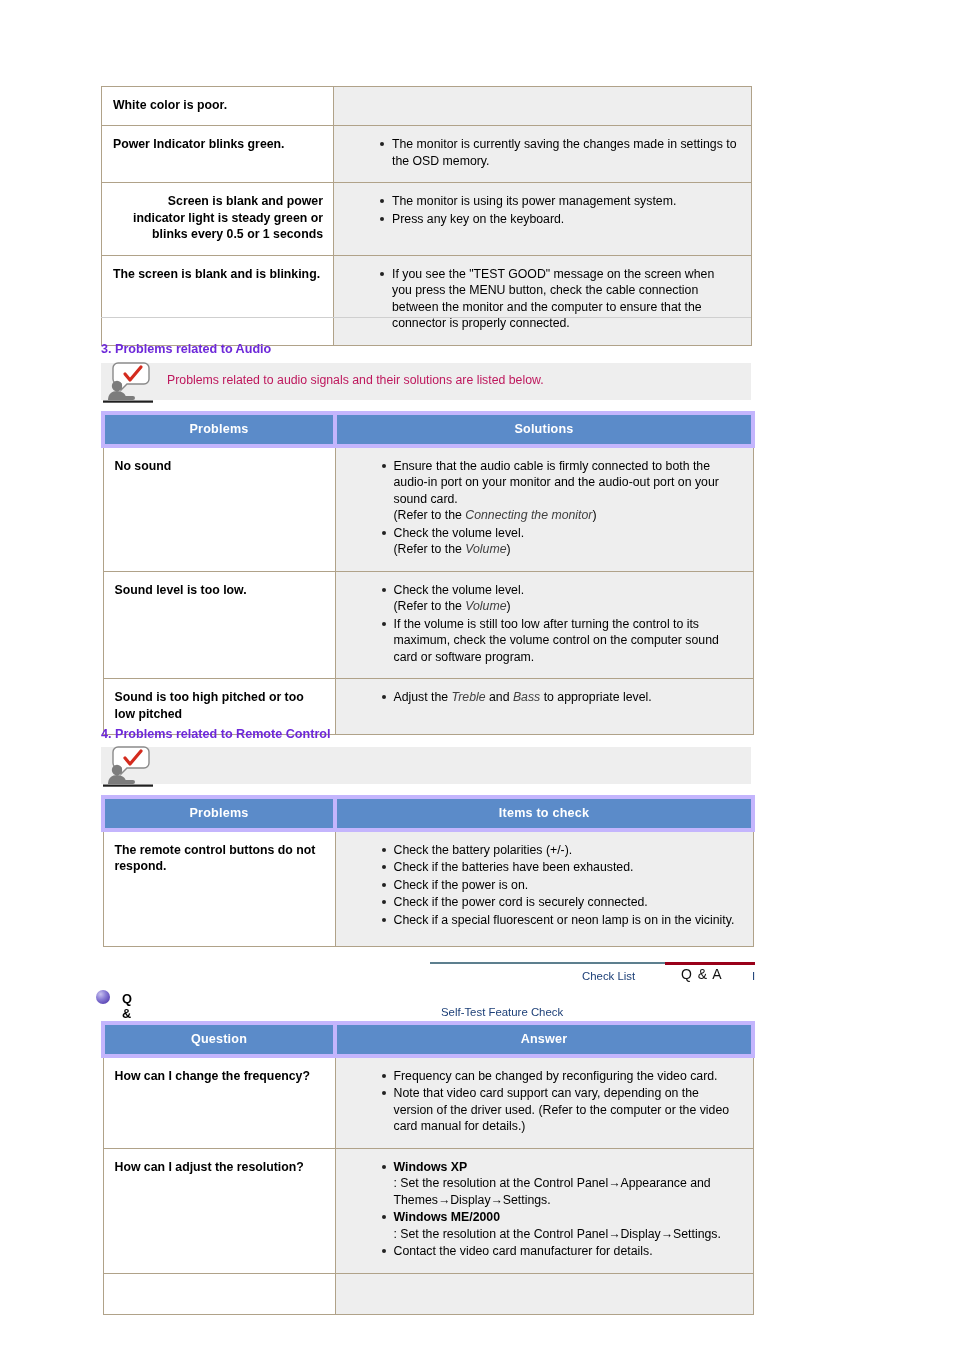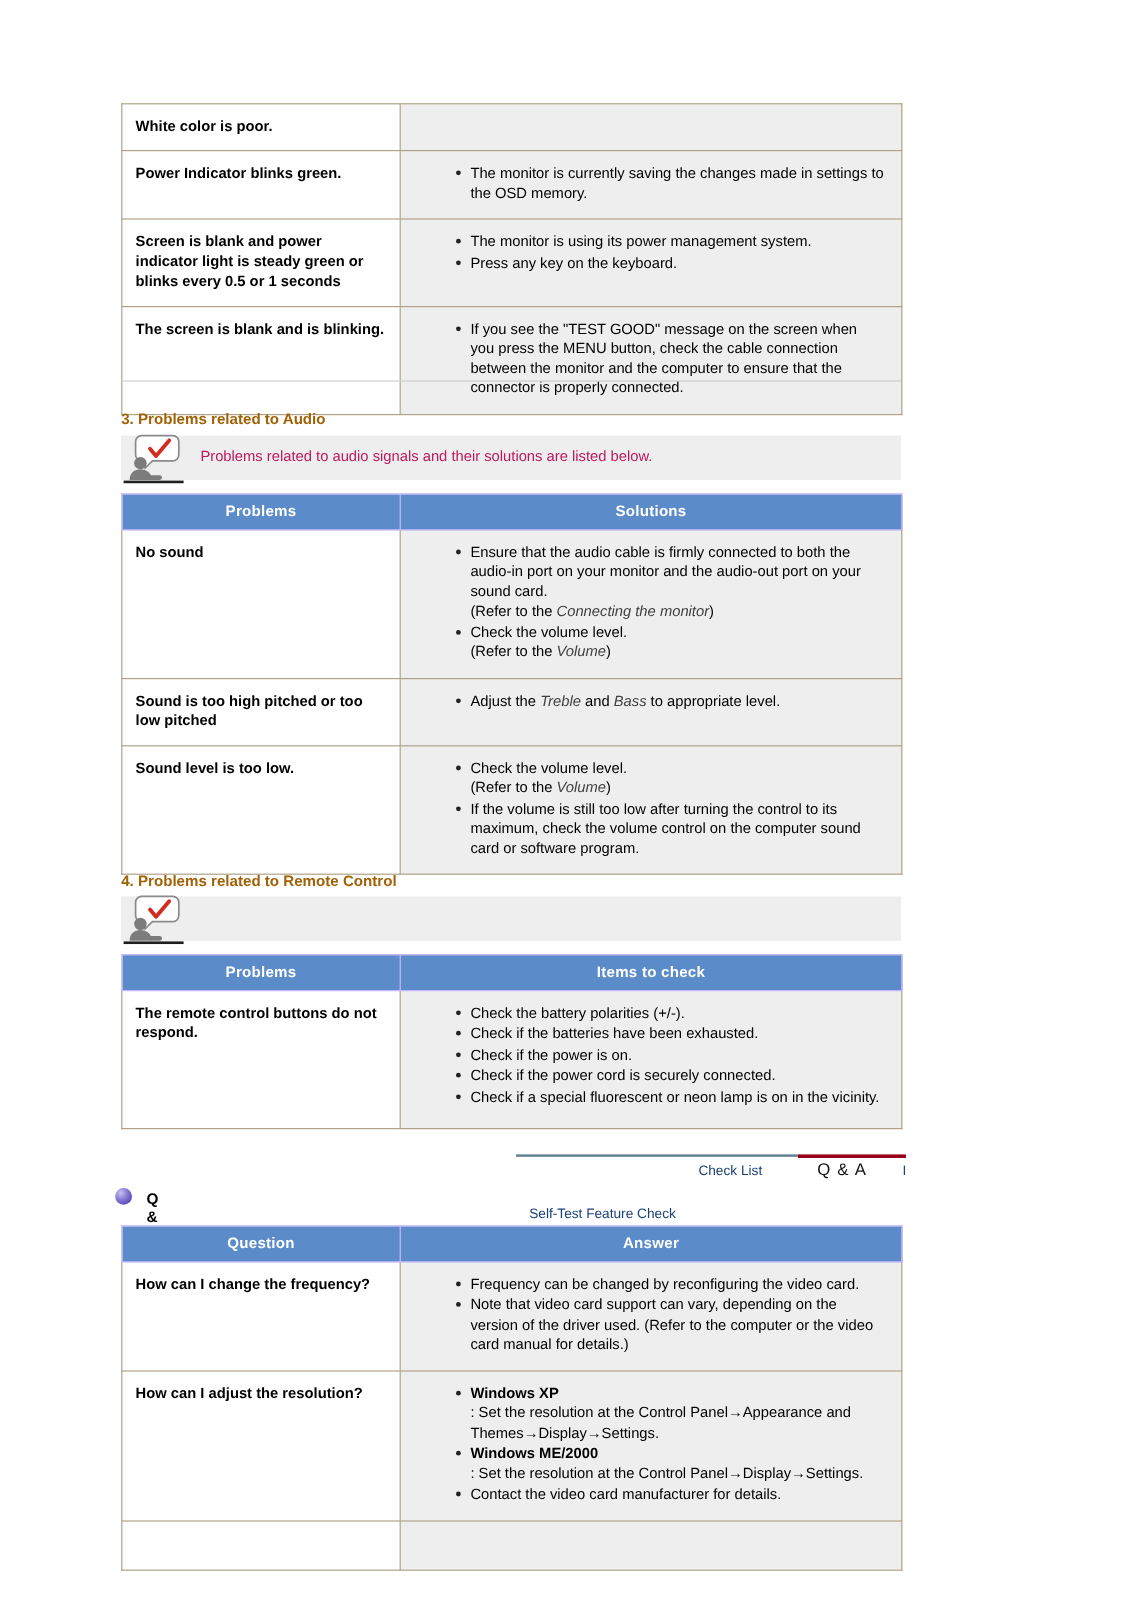--- a/index.html
+++ b/index.html
@@ -34,21 +34,21 @@
   .tbl col.c1 { width: 232px; }
   .tbl col.c2 { width: 418px; }
 
   .tbl th {
     background: #5b8bc9;
     color: #ffffff;
     font-weight: bold;
     font-size: 12.6px;
     text-align: center;
     padding: 7px 4px 8px 4px;
-    border: 1px solid #c4b5fd;
+    border: 4px solid #c4b5fd;
     letter-spacing: .2px;
   }
   .tbl td {
     border: 1px solid #b0a289;
     vertical-align: top;
     padding: 10px 10px 12px 10px;
     line-height: 1.34;
   }
   .tbl td.q {
     background: #ffffff;
@@ -82,21 +82,21 @@
   }
   .lk { color: #404040; font-style: italic; }
   .bld { font-weight: bold; }
 
   
   .sect-title {
     position: absolute;
     left: 101px;
     font-size: 12.6px;
     font-weight: bold;
-    color: #a16207;
+    color: #6d28d9;
   }
 
   
   .note {
     position: absolute;
     left: 101px;
     width: 650px;
     height: 37px;
     background: #eeeeee;
   }
@@ -212,21 +212,21 @@
         </tr>
         <tr>
           <td class="q" style="height: 30px;">Power Indicator blinks green.</td>
           <td class="a">
             <ul>
               <li>The monitor is currently saving the changes made in settings to the OSD memory.</li>
             </ul>
           </td>
         </tr>
         <tr>
-          <td class="q" style="height: 48px;">Screen is blank and power indicator light is steady green or blinks every 0.5 or 1 seconds</td>
+          <td class="q" style="height: 48px; text-align: right;">Screen is blank and power indicator light is steady green or blinks every 0.5 or 1 seconds</td>
           <td class="a">
             <ul>
               <li>The monitor is using its power management system.</li>
               <li>Press any key on the keyboard.</li>
             </ul>
           </td>
         </tr>
         <tr>
           <td class="q" style="height: 66px;">The screen is blank and is blinking.</td>
           <td class="a">
@@ -271,33 +271,33 @@
         <tr>
           <td class="q" style="height: 82px; margin-top: 22px;">No sound</td>
           <td class="a">
             <ul>
               <li><span>Ensure that the audio cable is firmly connected to both the audio-in port on your monitor and the audio-out port on your sound card.</span><br><span>(Refer to the </span><span class="lk">Connecting the monitor</span><span>)</span></li>
               <li><span>Check the volume level.</span><br><span>(Refer to the </span><span class="lk">Volume</span><span>)</span></li>
             </ul>
           </td>
         </tr>
         <tr>
-          <td class="q" style="height: 28px;">Sound is too high pitched or too low pitched</td>
-          <td class="a">
-            <ul>
-              <li><span>Adjust the </span><span class="lk">Treble</span><span> and </span><span class="lk">Bass</span><span> to appropriate level.</span></li>
-            </ul>
-          </td>
-        </tr>
-        <tr>
           <td class="q" style="height: 62px;">Sound level is too low.</td>
           <td class="a">
             <ul>
               <li><span>Check the volume level.</span><br><span>(Refer to the </span><span class="lk">Volume</span><span>)</span></li>
               <li><span>If the volume is still too low after turning the control to its maximum, check the volume control on the computer sound card or software program.</span></li>
+            </ul>
+          </td>
+        </tr>
+        <tr>
+          <td class="q" style="height: 28px;">Sound is too high pitched or too low pitched</td>
+          <td class="a">
+            <ul>
+              <li><span>Adjust the </span><span class="lk">Treble</span><span> and </span><span class="lk">Bass</span><span> to appropriate level.</span></li>
             </ul>
           </td>
         </tr>
       </tbody>
   </table>
 
   <div class="sect-title" style="top:727px;">4. Problems related to Remote Control</div>
 
   <div class="note" style="top:747px;">
     <span class="note-icon">

